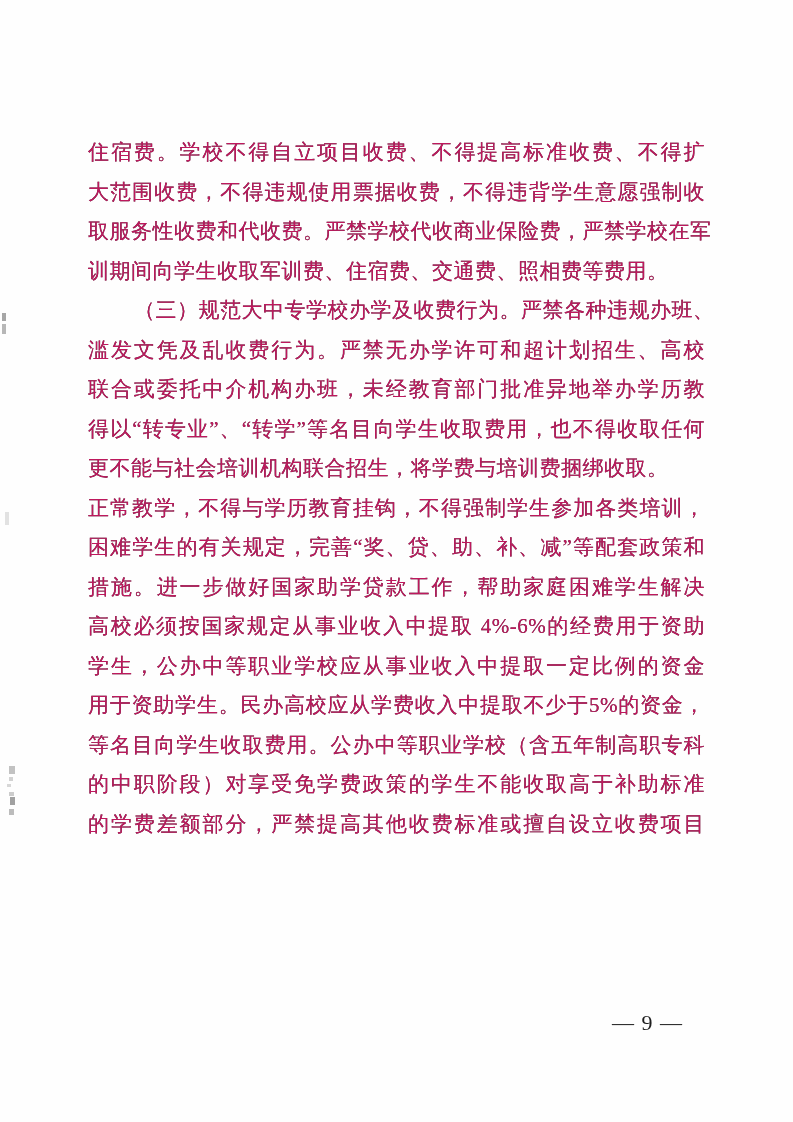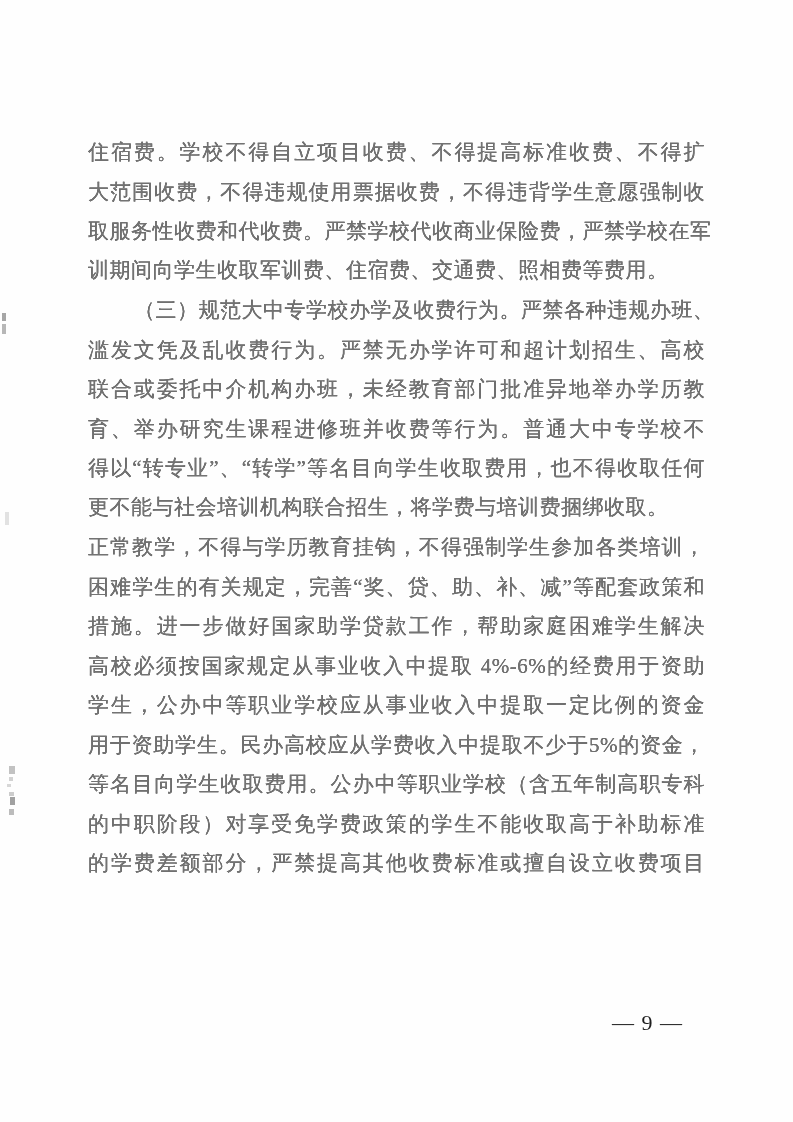--- a/index.html
+++ b/index.html
@@ -22,30 +22,29 @@
     top: 133px;
     width: 617px;
   }
   .para { margin: 0; padding: 0; }
   .line {
     height: 39.5px;
     line-height: 39.5px;
     font-size: 21px;
     letter-spacing: 0.5px;
     white-space: nowrap;
-    color: #737373;
+    color: #be185d;
     text-align: justify;
     text-align-last: justify;
     
     text-shadow: 0 0 0.4px #3a3a3a;
   }
   .line.end {
     text-align: left;
     text-align-last: left;
-    font-family: Liberation Mono, monospace;
   }
   .line.indent {
     text-indent: 46px;
   }
   .pagenum {
     position: absolute;
     left: 612px;
     top: 1010px;
     width: 70px;
     font-size: 22px;
@@ -91,21 +90,20 @@
       <div class="line">住宿费。学校不得自立项目收费、不得提高标准收费、不得扩</div>
       <div class="line">大范围收费，不得违规使用票据收费，不得违背学生意愿强制收</div>
       <div class="line">取服务性收费和代收费。严禁学校代收商业保险费，严禁学校在军</div>
       <div class="line end">训期间向学生收取军训费、住宿费、交通费、照相费等费用。</div>
     </div>
 
     <div class="para">
       <div class="line indent">（三）规范大中专学校办学及收费行为。严禁各种违规办班、</div>
       <div class="line">滥发文凭及乱收费行为。严禁无办学许可和超计划招生、高校</div>
       <div class="line">联合或委托中介机构办班，未经教育部门批准异地举办学历教</div>
-      <div class="line">育、举办研究生课程进修班并收费等行为。普通大中专学校不</div>
       <div class="line">得以“转专业”、“转学”等名目向学生收取费用，也不得收取任何</div>
       <div class="line end">更不能与社会培训机构联合招生，将学费与培训费捆绑收取。</div>
       <div class="line">正常教学，不得与学历教育挂钩，不得强制学生参加各类培训，</div>
     </div>
 
     <div class="para">
       <div class="line">困难学生的有关规定，完善“奖、贷、助、补、减”等配套政策和</div>
       <div class="line">措施。进一步做好国家助学贷款工作，帮助家庭困难学生解决</div>
       <div class="line">高校必须按国家规定从事业收入中提取 4%-6%的经费用于资助</div>
       <div class="line">学生，公办中等职业学校应从事业收入中提取一定比例的资金</div>

